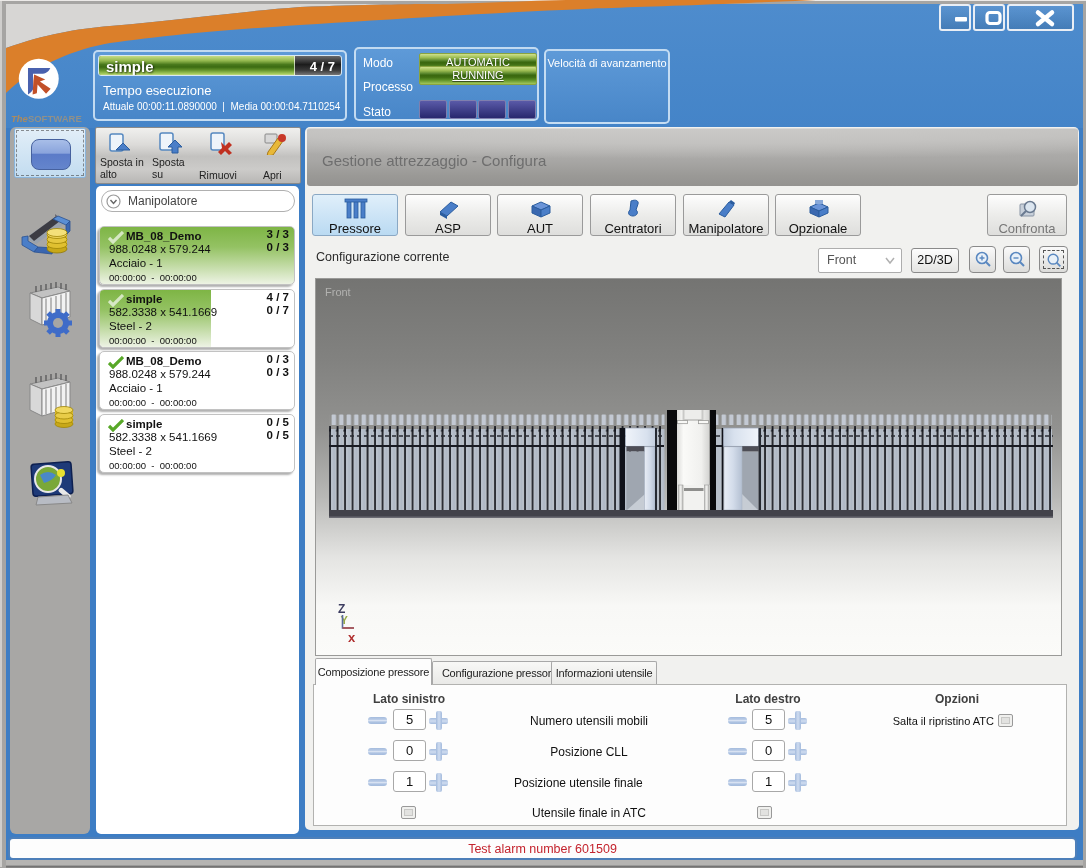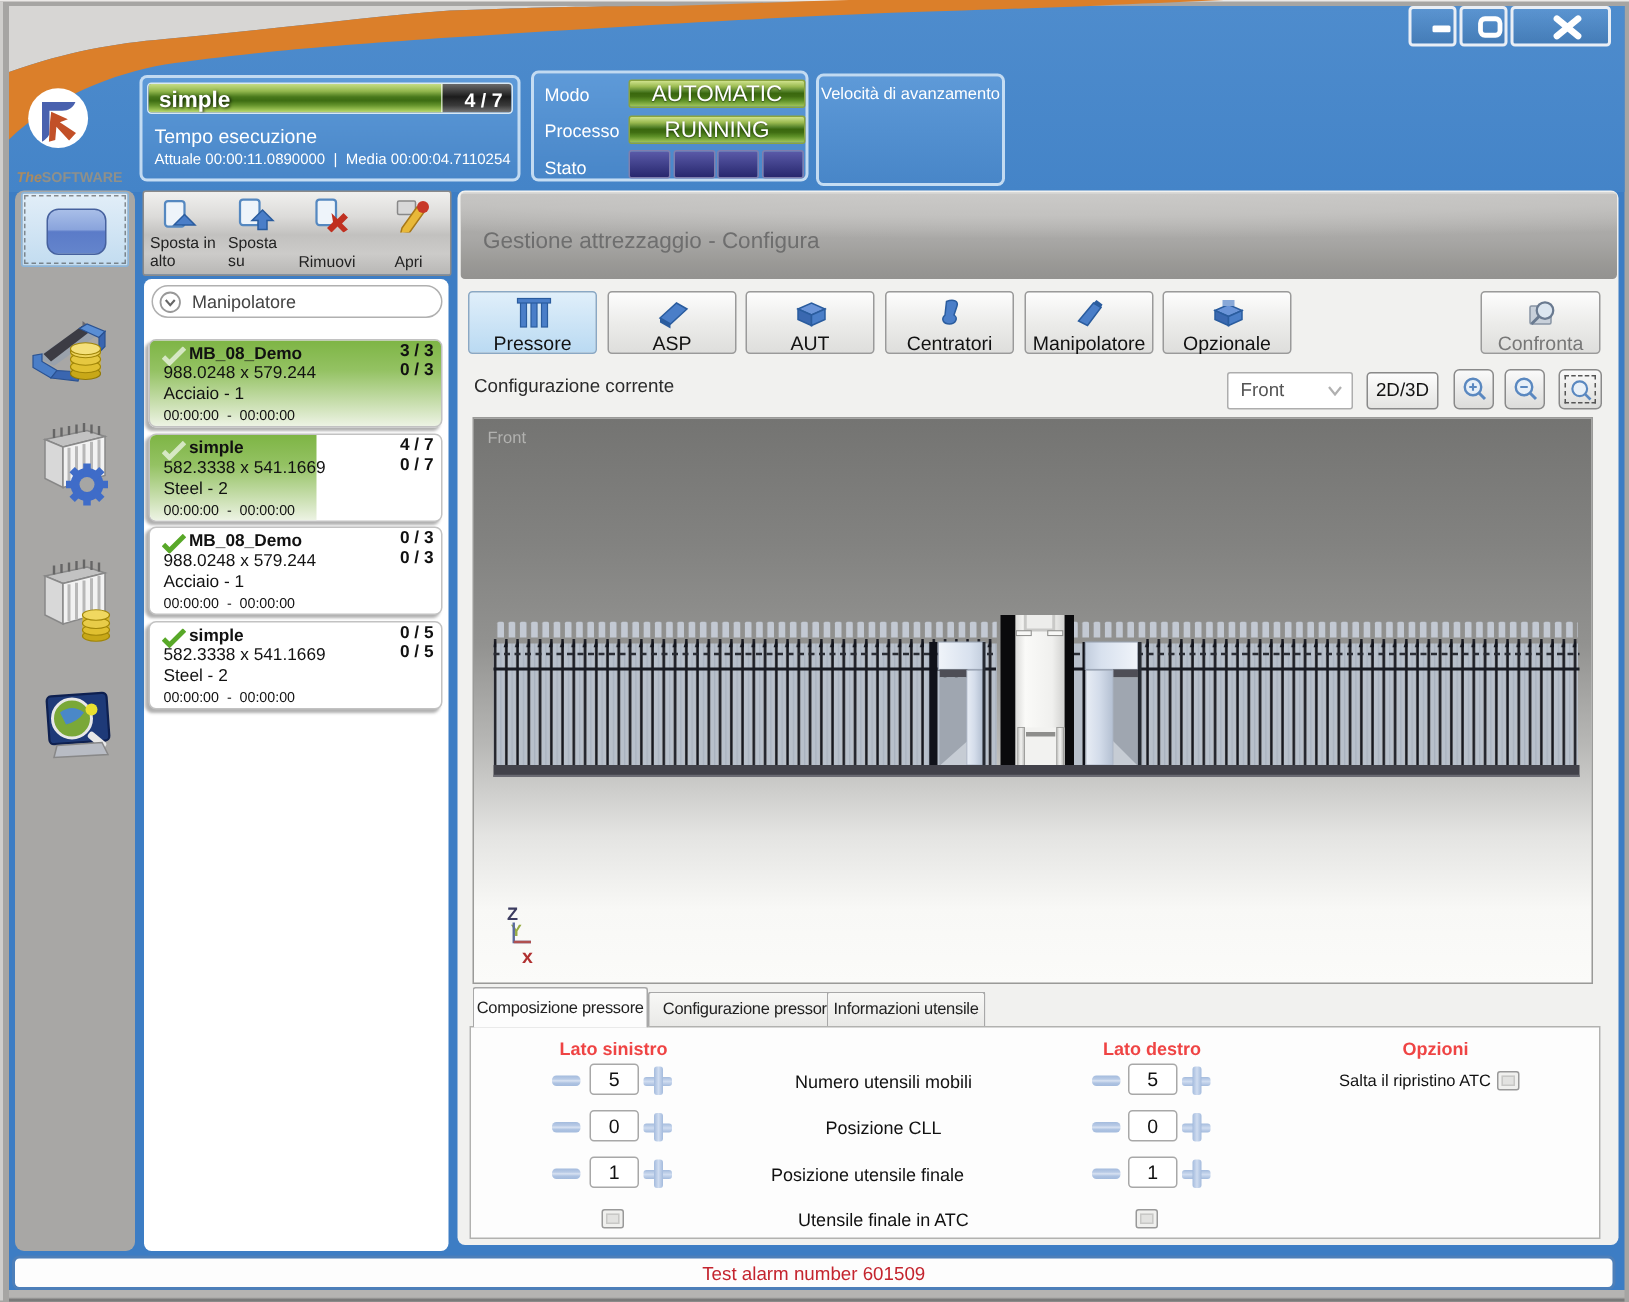--- a/index.html
+++ b/index.html
@@ -15,21 +15,21 @@
 
 #p1 { left:87px; top:46px; width:254px; height:71px; }
 #pbar { left:3px; top:3px; width:244px; height:21px; border:1px solid #d8e8f4; border-radius:3px; background:linear-gradient(180deg,#6a6a6a,#1c1c1c 45%,#3a3a3a 75%,#777); overflow:hidden; }
 #pfill { left:0; top:0; width:81%; height:100%; background:linear-gradient(180deg,#c6dc86 0%,#93b84e 25%,#49791c 45%,#3c6c12 58%,#65942c 75%,#a0c658 92%,#c0da7c 100%); border-right:1px solid rgba(255,255,255,.65); }
 #ptext { left:7px; top:2px; color:#fff; font-size:15px; font-weight:bold; text-shadow:1px 1px 2px rgba(0,0,0,.7); }
 #pnum { right:6px; top:3px; color:#fff; font-size:13px; font-weight:bold; }
 .wtxt { color:#fff; }
 
 #p2 { left:348px; top:43px; width:185px; height:74px; }
 .hlabel { color:#fff; font-size:12px; }
-.greenbtn { left:63px; width:118px; height:19px; border-radius:2px; border:1px solid #8aa33f; background:linear-gradient(180deg,#cfe28c 0%,#9aba50 22%,#54822a 40%,#3a680e 48%,#3f6d12 60%,#5c8f26 76%,#a3c85c 100%); color:#fff; font-size:15px; text-align:center; line-height:17px; text-shadow:0 1px 1px rgba(0,0,0,.5); }
+.greenbtn { left:63px; width:118px; height:19px; border-radius:2px; border:1px solid #8aa33f; background:linear-gradient(180deg,#cfe28c 0%,#9aba50 22%,#54822a 40%,#3a680e 48%,#3f6d12 60%,#5c8f26 76%,#a3c85c 100%); color:#fff; font-size:11px; text-align:center; line-height:17px; text-shadow:0 1px 1px rgba(0,0,0,.5); }
 .statosq { top:51px; width:28px; height:19px; border-radius:2px; border:1px solid #7f7fae; background:linear-gradient(180deg,#5a5aa8,#28286e); }
 
 #p3 { left:538px; top:45px; width:126px; height:75px; }
 #vbar { left:3px; top:26px; width:116px; height:42px; border:2px solid #d5e5f2; border-radius:4px; overflow:hidden; background:linear-gradient(180deg,#f5f5f5 0%,#c9c9c9 28%,#6e6e6e 52%,#7c7c7c 64%,#a9a9a9 82%,#dedede 100%); }
 #vfill { left:0; top:0; width:51%; height:100%; background:radial-gradient(95px 17px at 34% 58%, rgba(88,158,58,.92) 0%, rgba(88,158,58,.55) 55%, rgba(88,158,58,0) 100%),linear-gradient(180deg,#4e8acc 0%,#4b87c9 36%,#49838c 52%,#478185 64%,#3e76af 84%,#3b6da4 100%); }
 #vtext { left:2px; top:0px; width:100%; text-align:center; color:#fff; font-size:37px; letter-spacing:-1.5px; font-weight:normal; text-shadow:0 0 2px rgba(0,0,0,.25); }
 
 .winbtn { top:0px; height:27px; border:2px solid #e9eef5; border-radius:3px; background:linear-gradient(180deg,rgba(255,255,255,.07),rgba(0,0,0,.10)); }
 
 #sidebar { left:4px; top:123px; width:80px; height:707px; background:#a8a7a5; border-radius:6px; }
@@ -60,21 +60,21 @@
 #cfglbl { left:11px; top:123px; font-size:12.5px; color:#2a2a2a; }
 #dd { left:513px; top:121px; width:84px; height:25px; border:1px solid #adadad; background:#fff; border-radius:2px; font-size:12.5px; color:#555; }
 #btn23 { left:606px; top:121px; width:48px; height:25px; border:1px solid #8a8a8a; border-radius:3px; background:linear-gradient(180deg,#fdfdfd,#e4e4e2); font-size:12.5px; color:#111; text-align:center; line-height:23px; }
 .zbtn { top:119px; width:27px; height:27px; border:1px solid #8a8a8a; border-radius:4px; background:linear-gradient(180deg,#fafafa,#dcdcda); }
 
 #viz { left:10px; top:151px; width:747px; height:378px; border:1px solid #9a9a98; background:linear-gradient(180deg,#747472 0%,#828280 22%,#929290 40%,#b8b8b6 58%,#e4e4e2 74%,#f8f8f6 87%,#fbfbf9 100%); overflow:hidden; }
 
 .btab { top:534px; height:23px; border:1px solid #a8a8a8; border-bottom:none; border-radius:2px 2px 0 0; background:linear-gradient(180deg,#f8f8f6,#e9e9e7); font-size:11px; letter-spacing:-0.2px; color:#222; text-align:center; line-height:22px; white-space:nowrap; overflow:hidden; }
 .btab.active { background:#fdfdfd; top:531px; height:27px; line-height:26px; z-index:3; }
 #form { left:8px; top:557px; width:754px; height:142px; border:1px solid #b2b2b0; background:#fdfdfd; }
-.fh { font-size:12px; font-weight:bold; color:#ef4444; }
+.fh { font-size:12px; font-weight:bold; color:#404040; }
 .minus { width:19px; height:7px; border-radius:3px; background:linear-gradient(180deg,#a4bbdd 0%,#b9cbe6 35%,#d8e2f2 50%,#aec3e2 72%,#a4bbdd 100%); }
 .nbox { width:33px; height:21px; border:1px solid #a8a8a8; border-radius:3px; background:#fff; font-size:13px; text-align:center; line-height:20px; color:#111; }
 .plus { width:19px; height:19px; }
 .plus:before { content:""; position:absolute; left:0; top:6.5px; width:19px; height:6px; border-radius:2px; background:linear-gradient(180deg,#a4bbdd,#cfdcf0 50%,#a4bbdd); }
 .plus:after { content:""; position:absolute; left:6.5px; top:0; width:6px; height:19px; border-radius:2px; background:linear-gradient(90deg,#a4bbdd,#cfdcf0 50%,#a4bbdd); }
 .chk { width:15px; height:13px; border:1px solid #999; border-radius:2px; background:#f0f0ee; }
 .chk:after { content:""; position:absolute; left:2px; top:2px; right:2px; bottom:2px; background:#e2e2e0; border:1px solid #c8c8c6; }
 .flabel { font-size:12px; color:#111; }
 
 #alarm { left:2px; top:833px; width:1069px; height:23px; background:#fdfdfd; border:2px solid #4d7fb9; border-radius:5px; text-align:center; font-size:12.5px; color:#c4242e; line-height:20px; }
@@ -107,21 +107,21 @@
       </div>
       <div class="abs wtxt" style="left:8px;top:31px;font-size:13px;">Tempo esecuzione</div>
       <div class="abs wtxt" style="left:8px;top:49px;font-size:10px;">Attuale 00:00:11.0890000&nbsp; |&nbsp; Media 00:00:04.7110254</div>
     </div>
 
     <div id="p2" class="abs bluepanel">
       <div class="abs hlabel" style="left:7px;top:7px;">Modo</div>
       <div class="abs hlabel" style="left:7px;top:31px;">Processo</div>
       <div class="abs hlabel" style="left:7px;top:56px;">Stato</div>
       <div class="abs greenbtn" style="top:3.5px;">AUTOMATIC</div>
-      <div class="abs greenbtn" style="top:28px;">RUNNING</div>
+      <div class="abs greenbtn" style="top:17px;text-decoration:underline;">RUNNING</div>
       <div class="abs statosq" style="left:63px;"></div>
       <div class="abs statosq" style="left:93px;"></div>
       <div class="abs statosq" style="left:122px;"></div>
       <div class="abs statosq" style="left:152px;"></div>
     </div>
 
     <div id="p3" class="abs bluepanel">
       <div class="abs wtxt" style="left:0;top:6px;width:100%;text-align:center;font-size:11px;">Velocità di avanzamento</div>
     </div>
 

